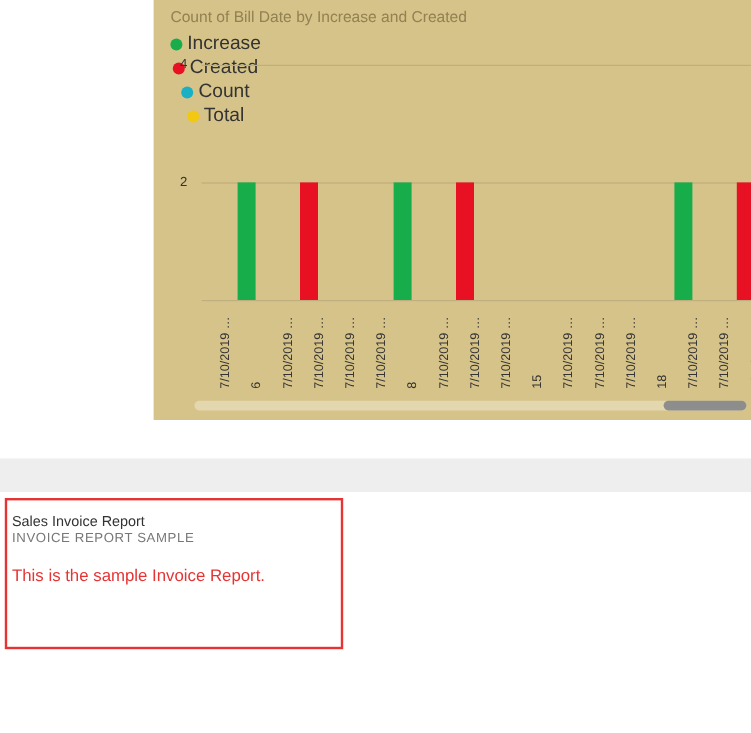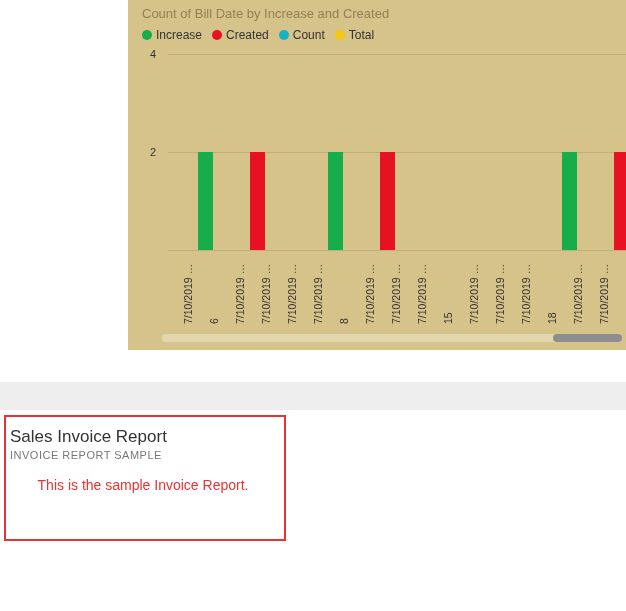--- a/index.html
+++ b/index.html
@@ -28,22 +28,23 @@
     color: #928152;
   }
   
   .legend {
     position: absolute;
     left: 14px;
     top: 28px;
     display: flex;
     align-items: center;
     gap: 2px;
-    font-size: 12px;
-    color: #333;
+    font-size: 16px;
+    color: #333;
+    flex-direction: column;
   }
   .legend-item {
     display: flex;
     align-items: center;
     margin-right: 8px;
   }
   .swatch {
     width: 10px;
     height: 10px;
     border-radius: 50%;
@@ -126,36 +127,35 @@
     left: 4px;
     top: 415px;
     width: 282px;
     height: 126px;
     border: 2px solid #e63333;
     background: #ffffff;
     box-sizing: border-box;
     padding: 10px 8px 8px 4px;
   }
   .report-title {
-    font-size: 17px;
+    font-size: 12px;
     color: #333;
     font-weight: 400;
   }
   .report-subtitle {
     font-size: 11px;
     color: #777;
     letter-spacing: 0.5px;
     text-transform: uppercase;
     margin-top: 2px;
   }
   .report-body {
     font-size: 14px;
     color: #e63333;
     margin-top: 16px;
-    text-align: center;
   }
 </style>
 </head>
 <body>
 
 <div class="chart-wrap">
   <div class="chart-title">Count of Bill Date by Increase and Created</div>
 
   <div class="legend">
       <span class="legend-item">

